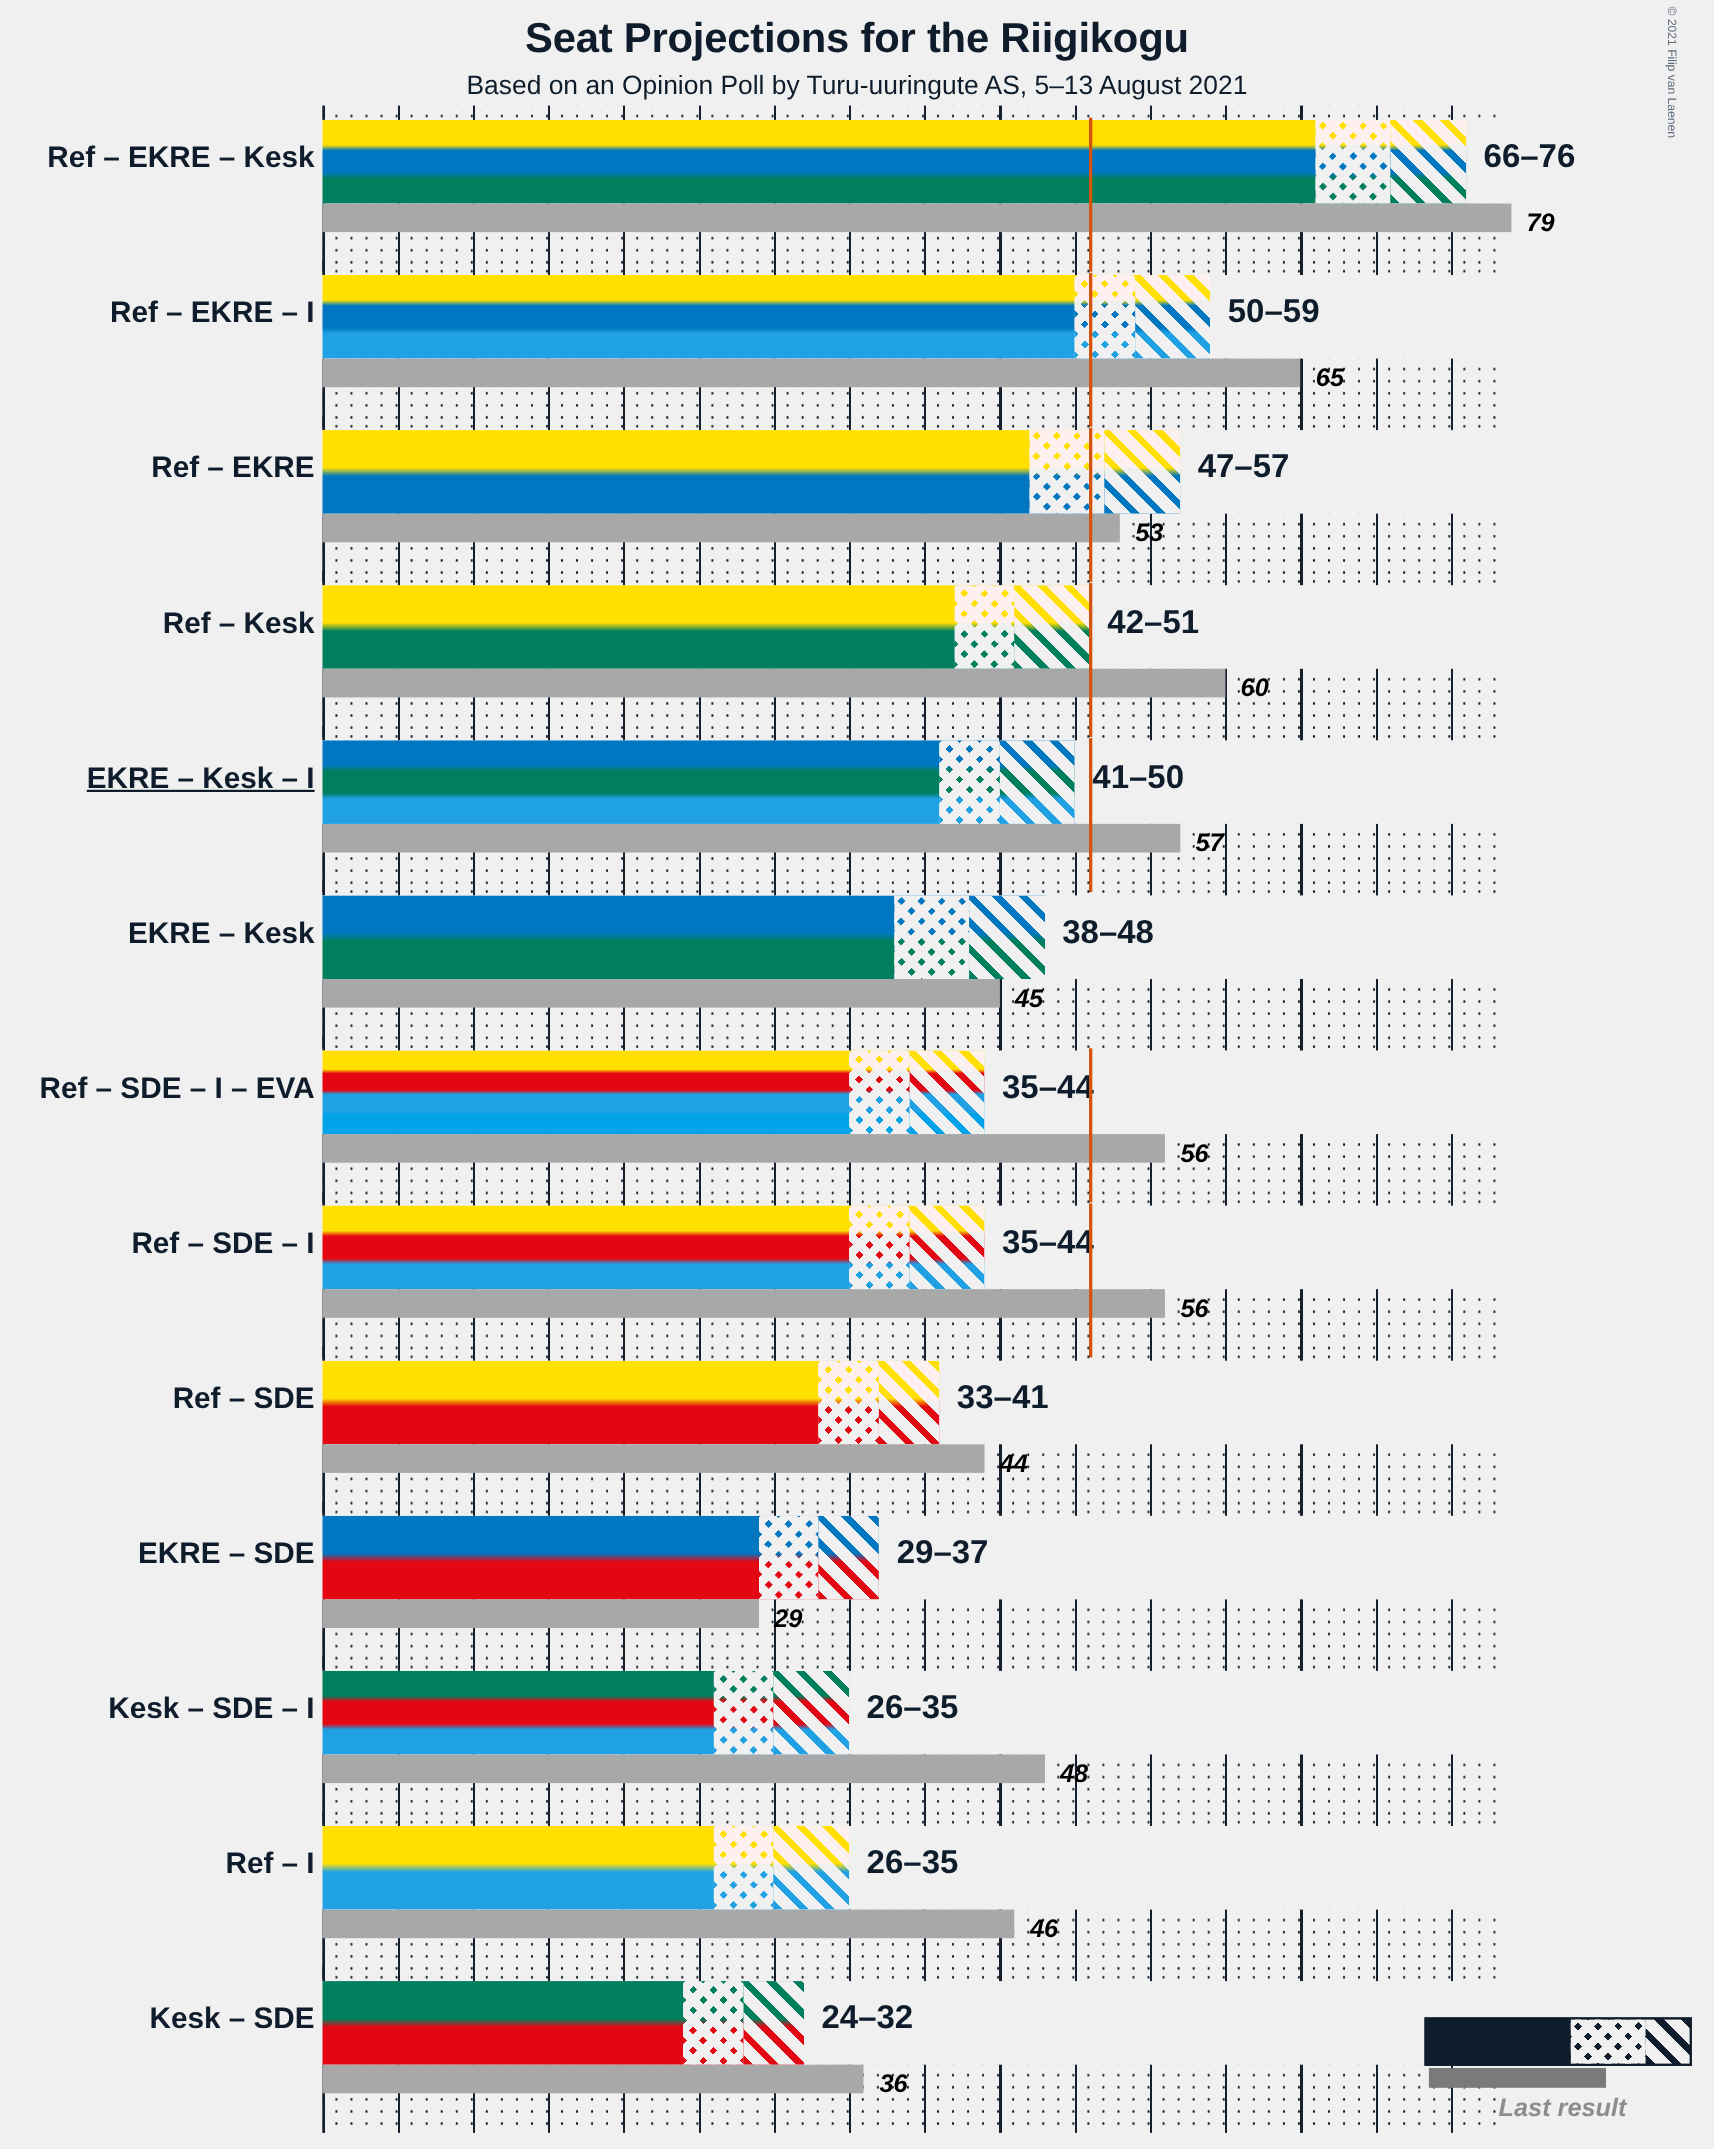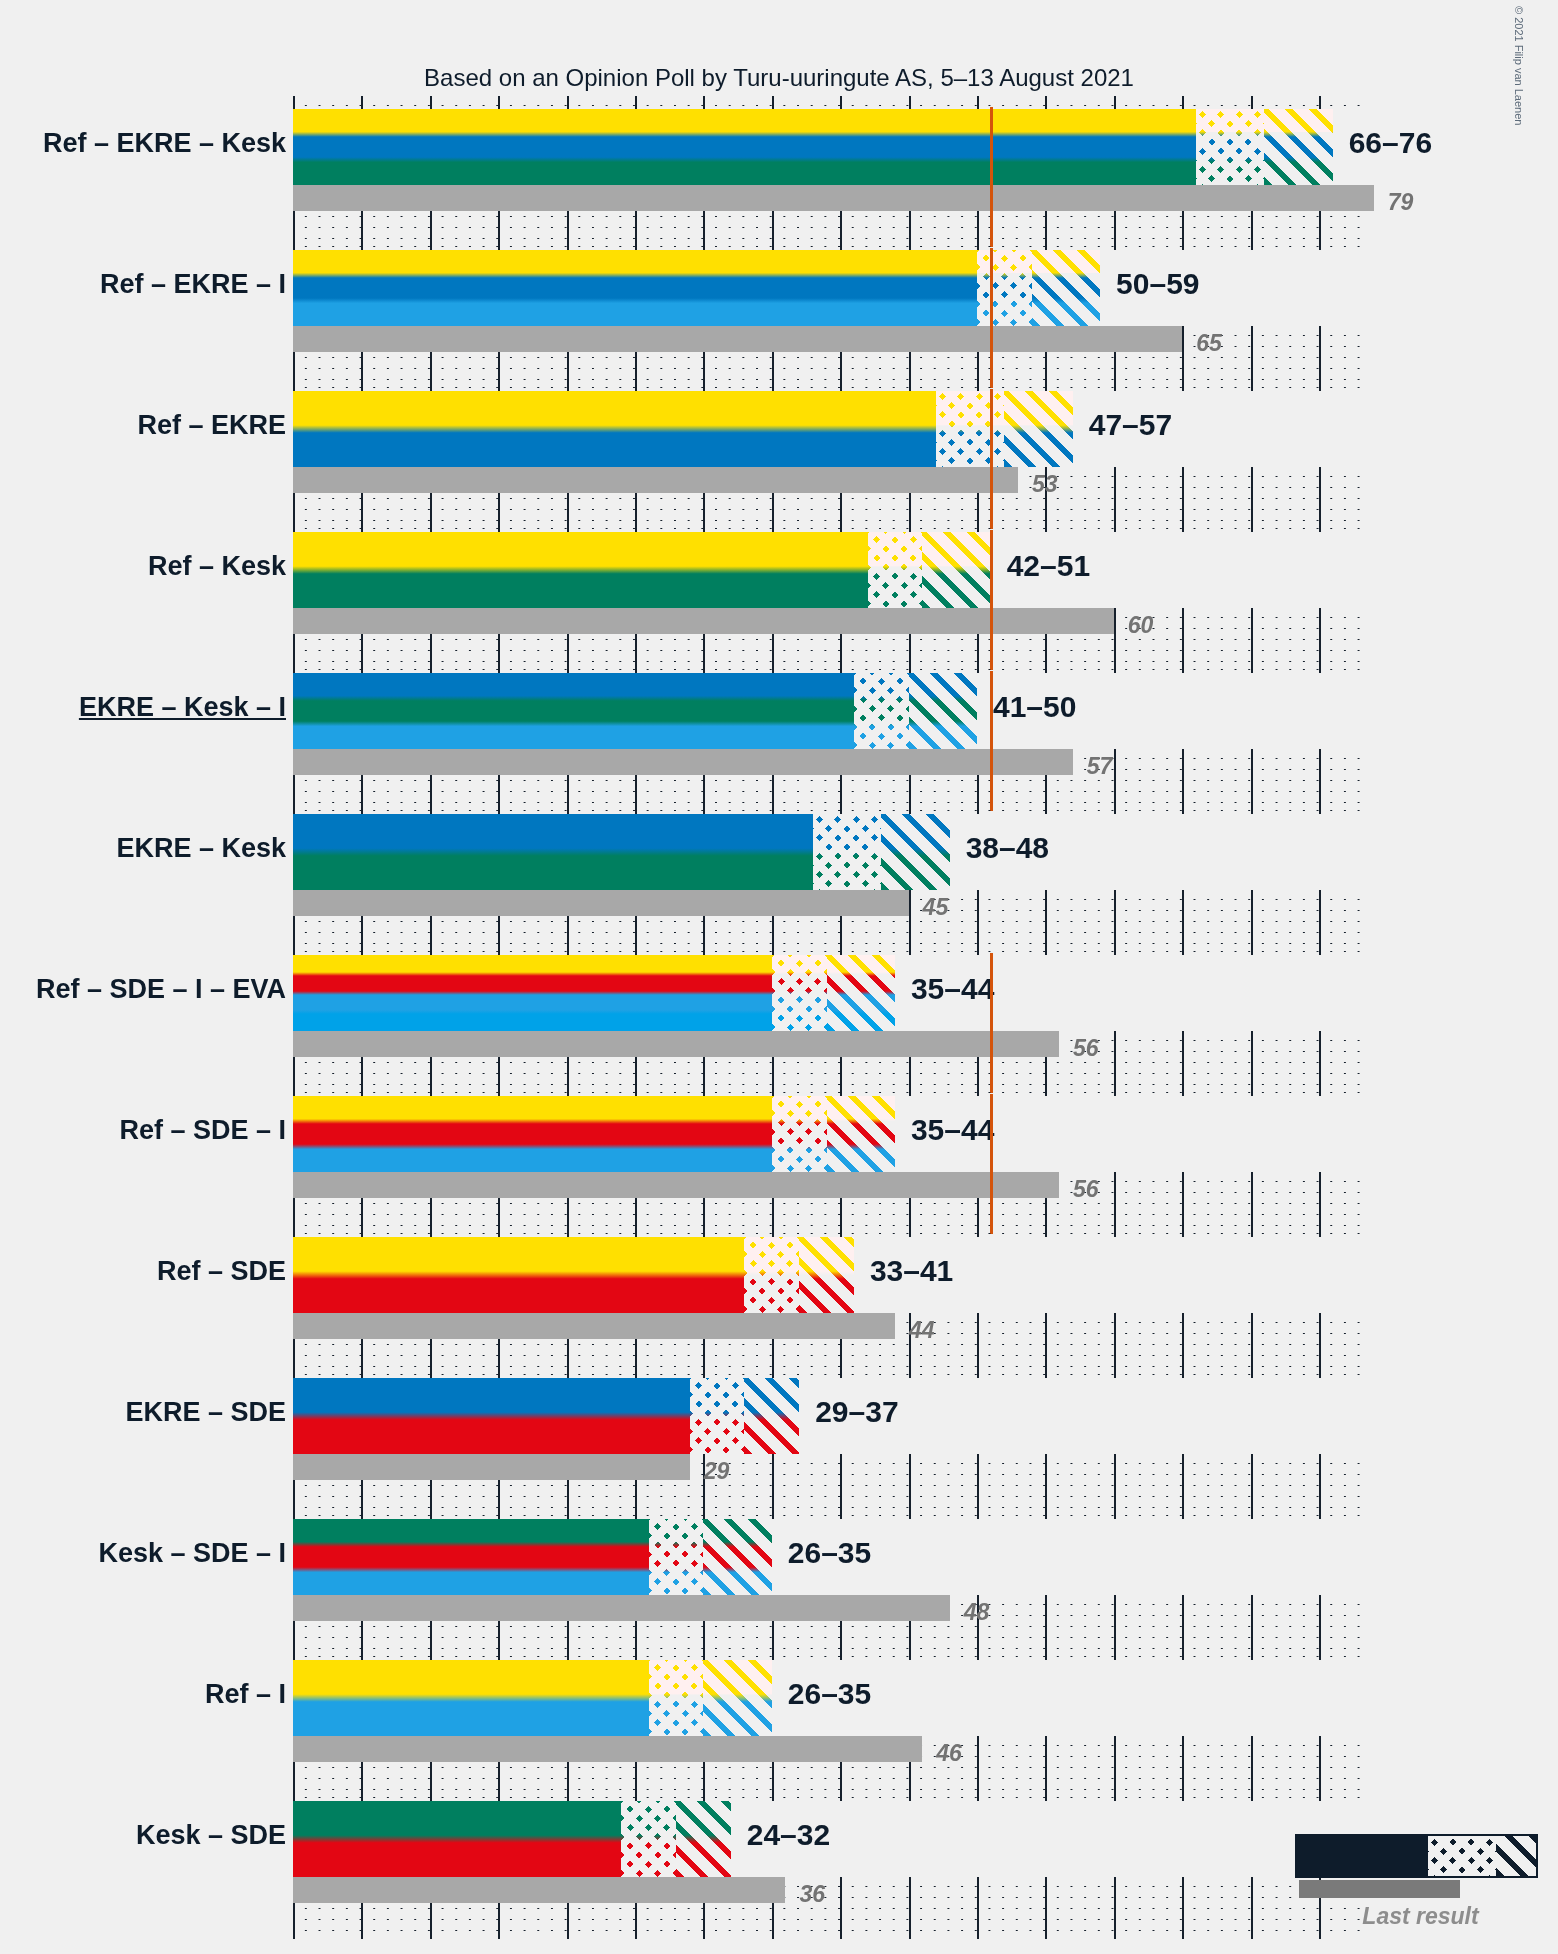--- a/index.html
+++ b/index.html
@@ -71,21 +71,21 @@
 
   
   .lastresult{
     position:absolute;left:293px;
     background:#a8a8a8;
     height:26px;
   }
   .lastlabel{
     position:absolute;
     font-size:23px;font-style:italic;font-weight:bold;
-    color:#737373;white-space:nowrap;
+    color:#000000;white-space:nowrap;
   }
 
   
   .cibar{
     position:absolute;left:293px;
     overflow:hidden;
   }
   .seg{position:absolute;top:0;bottom:0;}
   .seg.solid{}
   .seg.cross{}
@@ -121,20 +121,21 @@
     position:absolute;
     font-size:23px;font-style:italic;font-weight:bold;
     color:#8d8d8d;white-space:nowrap;text-align:center;
   }
 </style>
 </head>
 <body>
 
 <div id="chart-root">
 
+  <div class="title">Seat Projections for the Riigikogu</div>
   <div class="subtitle">Based on an Opinion Poll by Turu-uuringute AS, 5–13 August 2021</div>
   <div class="copyright">© 2021 Filip van Laenen</div>
 
   <div id="plot">
       <div class="row" style="top: 0px;">
         <div class="gridband" style="top: 185px; height: 62px; width: 1368px; background-image: none;"></div>
         <div class="dotgrid" style="left: 293px; top: 185px; width: 1067.04px; height: 62px;"></div>
         <div class="vlines" style="left: 293px; top: 185px; width: 1067.04px; height: 62px;"></div>
         <div class="dotgrid" style="left: 293px; top: 96px; width: 1067.04px; height: 13px;"></div>
         <div class="vlines" style="left: 293px; top: 96px; width: 1067.04px; height: 13px;"></div>

